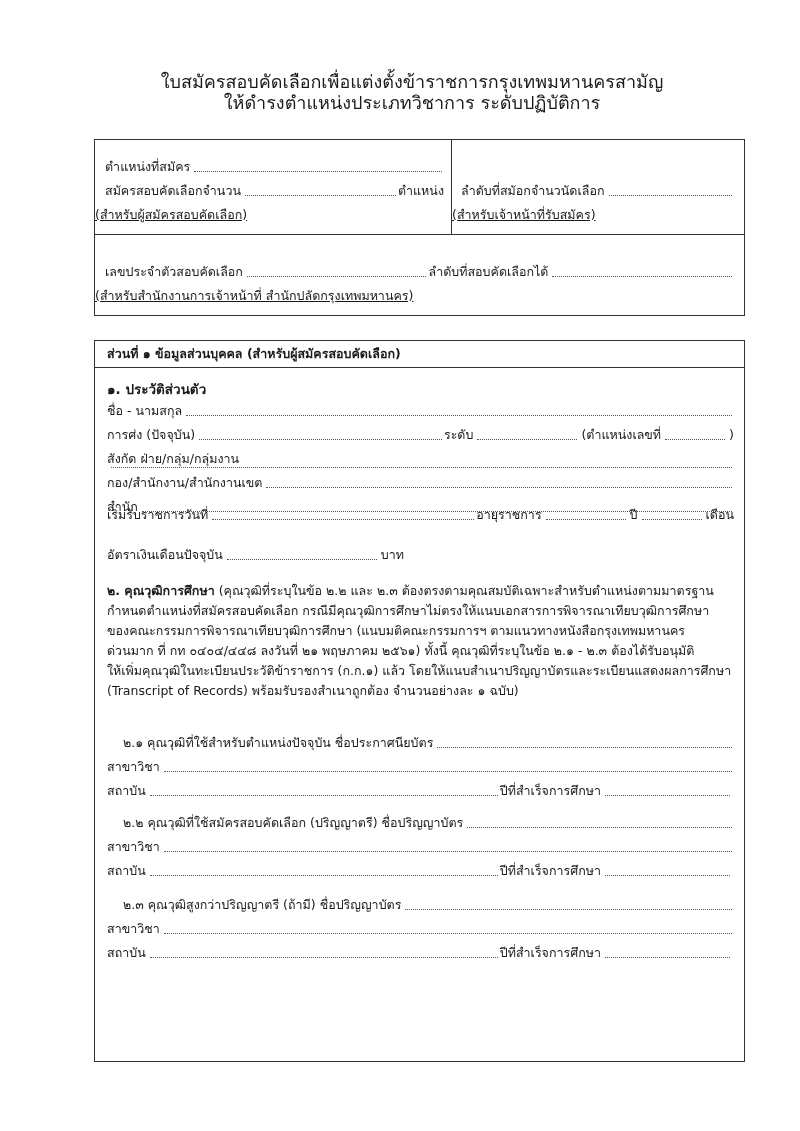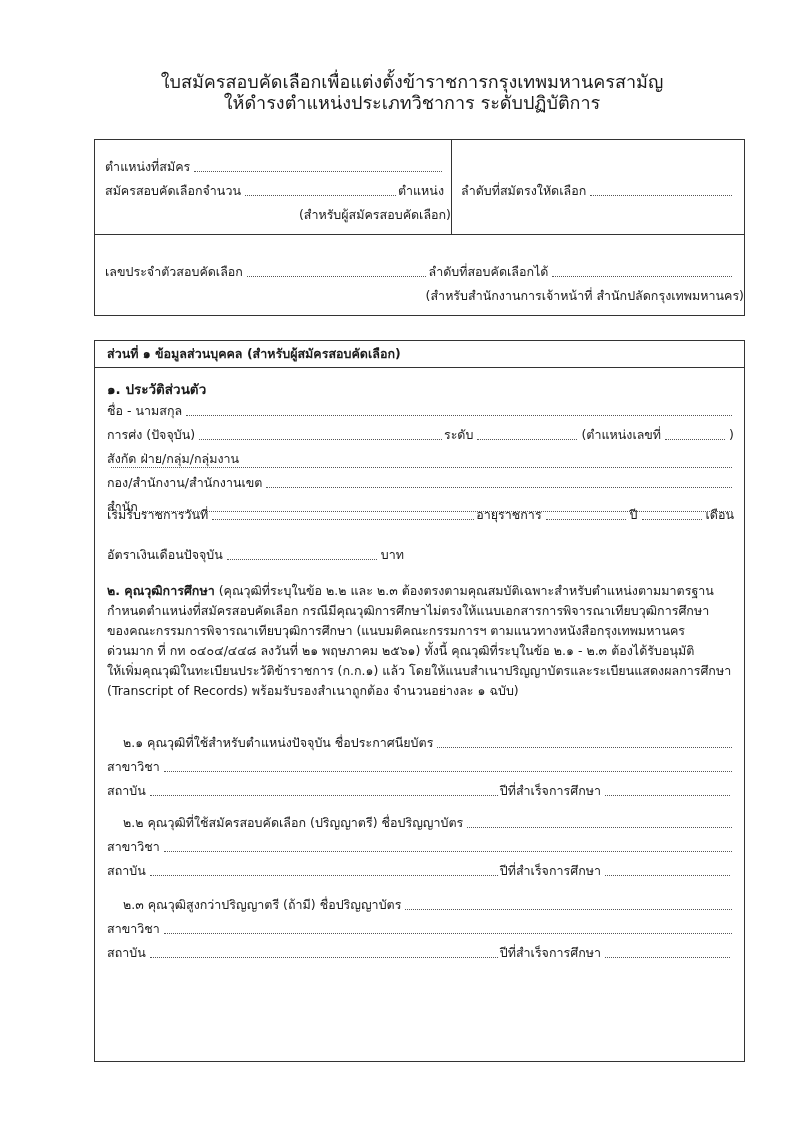--- a/index.html
+++ b/index.html
@@ -4,21 +4,21 @@
 <style>
   html, body { margin:0; padding:0; background:#ffffff; }
   body { width:800px; height:1131px; position:relative; overflow:hidden;
          font-family:"DejaVu Sans", "Liberation Sans", sans-serif; color:#1a1a1a; }
   .title { position:absolute; left:12px; width:800px; text-align:center; font-size:18px; line-height:20px; }
   .t1 { top:72px; }
   .t2 { top:93px; }
 
   .box { position:absolute; border:1px solid #333; box-sizing:border-box; }
   .line { position:absolute; font-size:12.5px; line-height:16px; white-space:nowrap; }
-  .center { text-align:right; }
+  .center { text-align:left;text-decoration:underline; }
 
   .vdiv { position:absolute; width:1px; background:#333; }
   .hdiv { position:absolute; height:1px; background:#333; }
 
   .bold { font-weight:bold; }
   .para { position:absolute; font-size:12.5px; line-height:20px; }
   .row { position:absolute; left:12px; right:10px; display:flex; font-size:12.5px; line-height:16px; white-space:nowrap; }
   .row .fill { flex:1; overflow:hidden; border-bottom:1px dotted #555; margin:0 2px 3px 4px; }
   .row .fixed { display:inline-block; border-bottom:1px dotted #555; margin:0 4px 3px 4px; }
   .indent { padding-left:16px; }
@@ -38,23 +38,24 @@
     <span class="fill"></span>
   </div>
   <div class="row" style="top:43px; left:10px; right:300px;">
     <span>สมัครสอบคัดเลือกจำนวน</span>
     <span class="fill"></span>
     <span>ตำแหน่ง</span>
   </div>
   <div class="line center" style="top:67px; left:0; width:356px;">(สำหรับผู้สมัครสอบคัดเลือก)</div>
 
   <div class="row" style="top:43px; left:366px; right:10px;">
-    <span>ลำดับที่สมัตรงใหัดเลือก</span>
+    <span>ลำดับที่สมัอกจำนวนัดเลือก</span>
     <span class="fill"></span>
   </div>
+  <div class="line center" style="top:67px; left:357px; right:0;">(สำหรับเจ้าหน้าที่รับสมัคร)</div>
 
   <div class="row" style="top:124px; left:10px; right:10px;">
     <span>เลขประจำตัวสอบคัดเลือก</span>
     <span class="fill"></span>
     <span>ลำดับที่สอบคัดเลือกได้</span>
     <span class="fill"></span>
   </div>
   <div class="line center" style="top:148px; left:0; right:0;">(สำหรับสำนักงานการเจ้าหน้าที่ สำนักปลัดกรุงเทพมหานคร)</div>
 </div>
 

